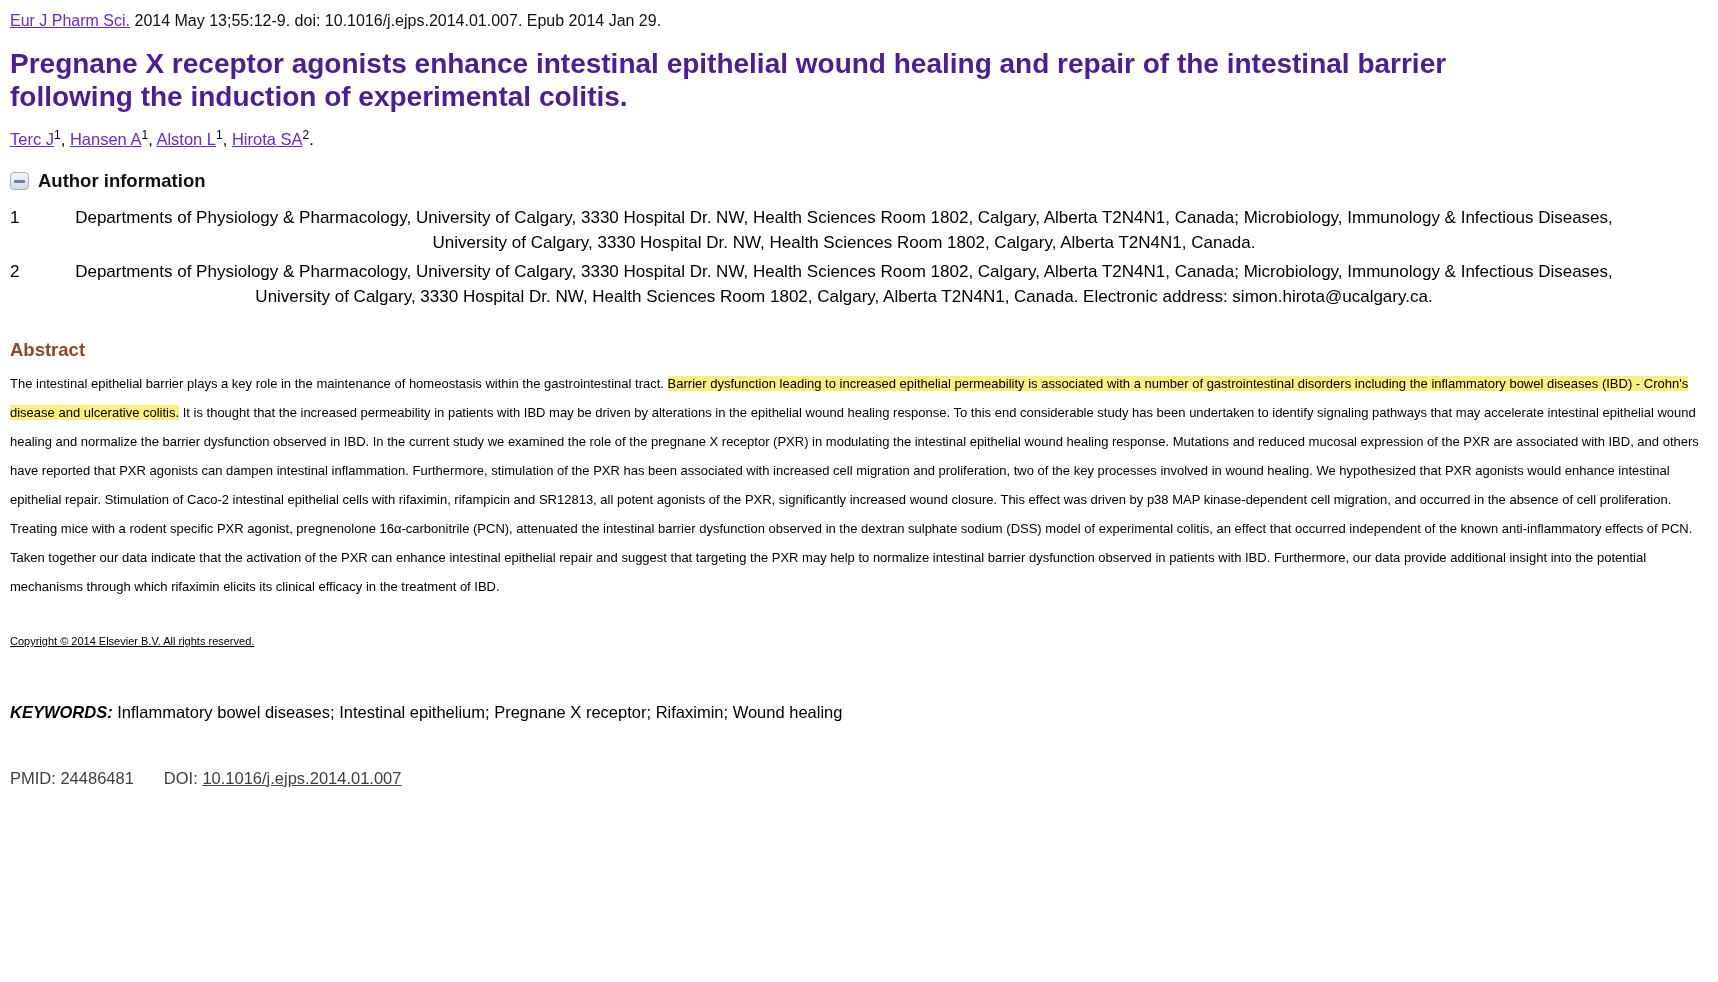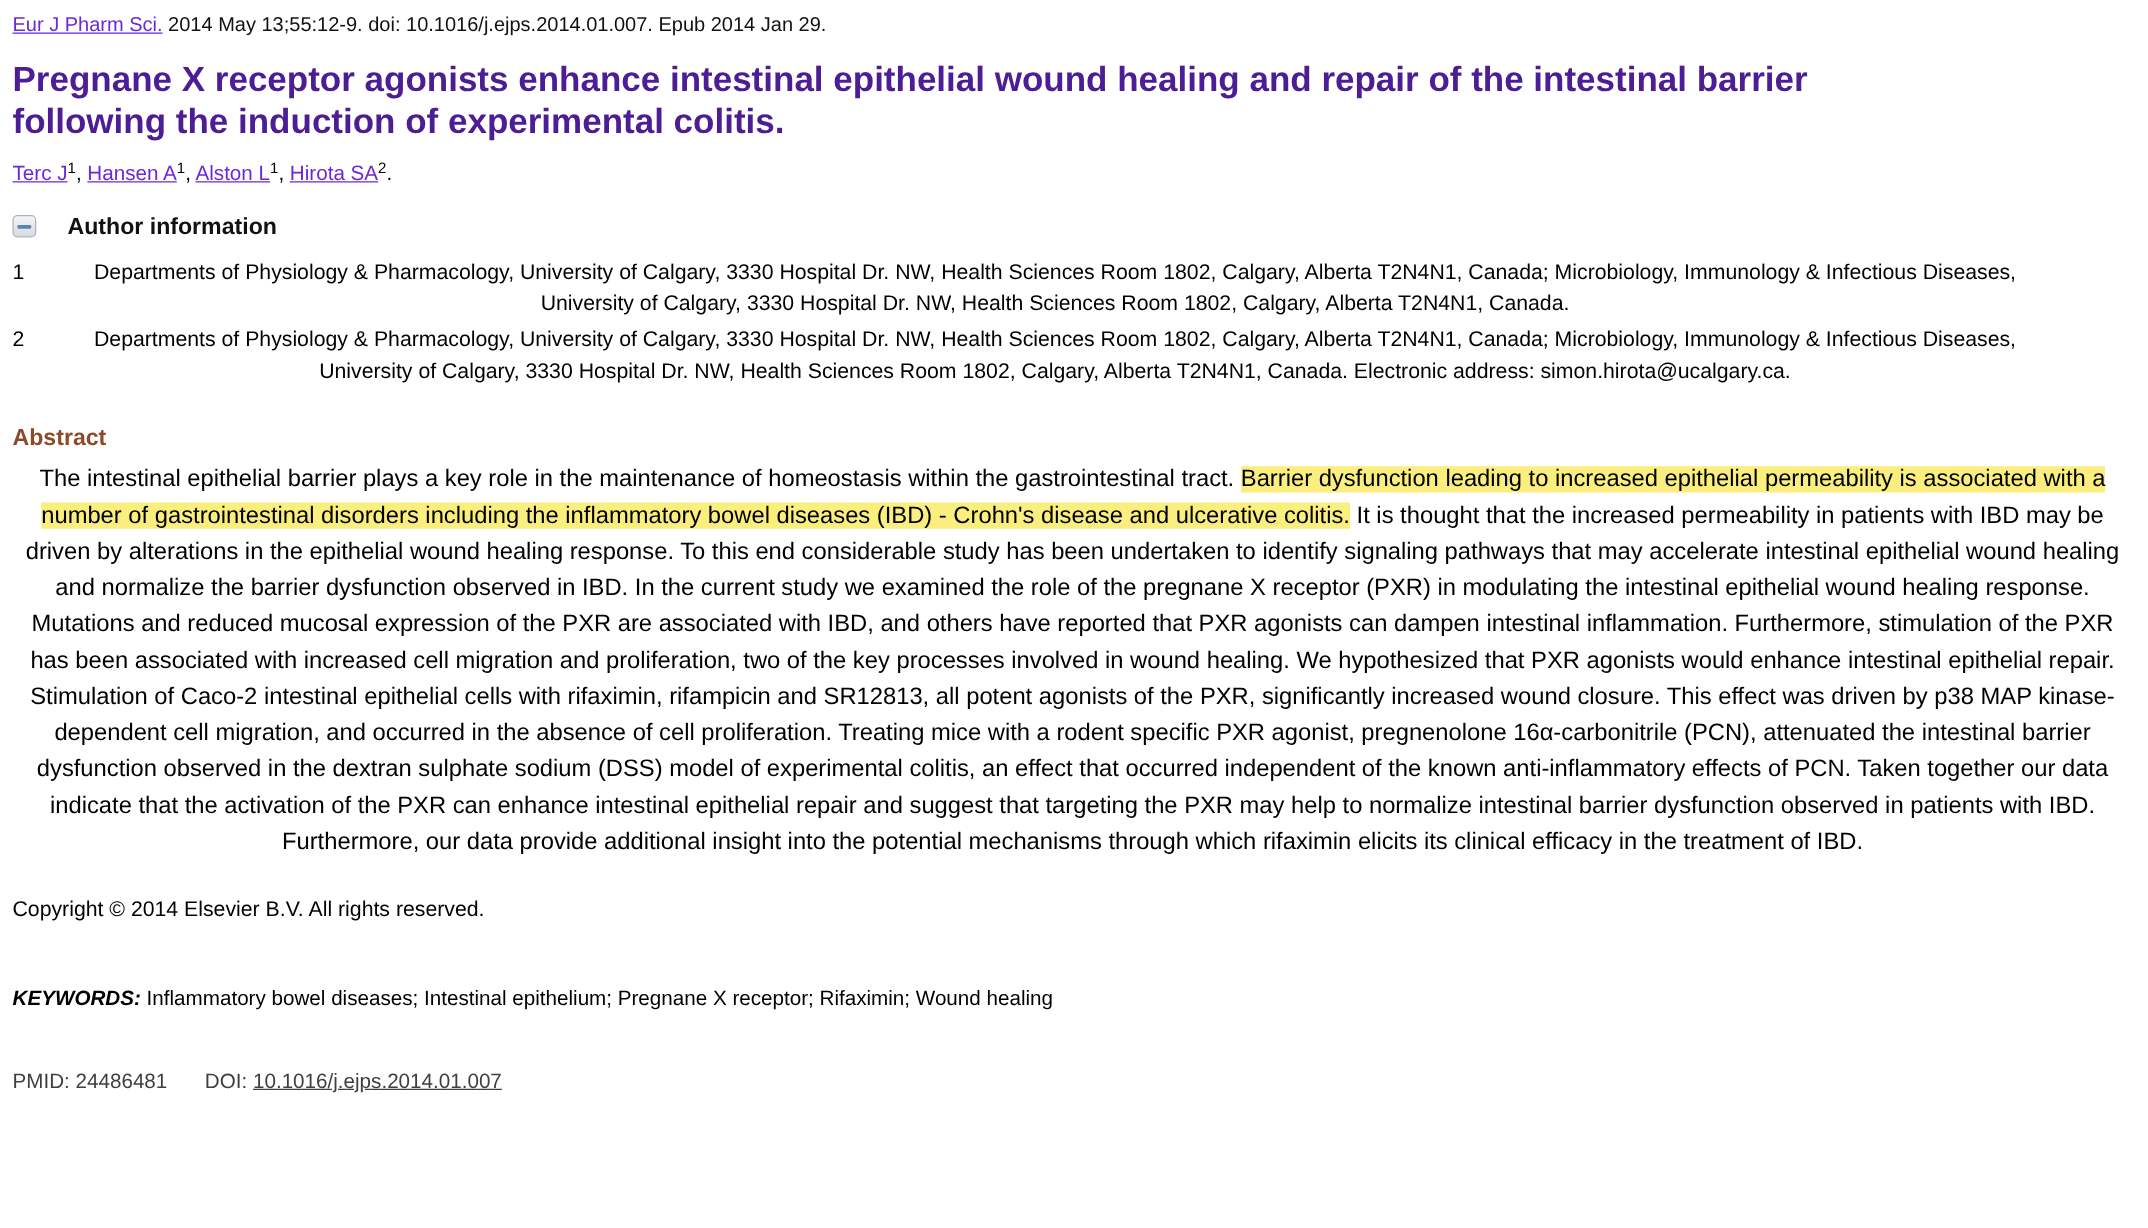--- a/index.html
+++ b/index.html
@@ -37,21 +37,21 @@
   .authors sup {
     font-size: 12px;
     line-height: 0;
     vertical-align: 6px;
     text-decoration: none;
   }
   .author-info-header {
     margin-top: 20px;
     display: flex;
     align-items: center;
-    gap: 25px;
+    gap: 9px;
   }
   .collapse-btn {
     width: 19px;
     height: 18px;
     border: 1px solid #a9b2bf;
     border-radius: 4px;
     background: linear-gradient(#f4f5f7, #d7dade);
     display: inline-flex;
     align-items: center;
     justify-content: center;
@@ -87,32 +87,32 @@
     text-align: center;
   }
   .abstract-heading {
     margin-top: 30px;
     font-size: 18.5px;
     font-weight: bold;
     color: #8d4a28;
   }
   .abstract-body {
     margin-top: 8px;
-    font-size: 19px;
+    font-size: 13px;
     line-height: 29px;
     color: #000000;
-    text-align: center;
   }
   .hl {
     background: #f9ee7e;
   }
   .copyright {
     margin-top: 28px;
-    font-size: 17px;
+    font-size: 11px;
     line-height: 24px;
+    text-decoration: underline;
   }
   .keywords {
     margin-top: 48px;
     font-size: 16.5px;
     line-height: 22px;
   }
   .keywords .kw-label {
     font-weight: bold;
     font-style: italic;
   }

